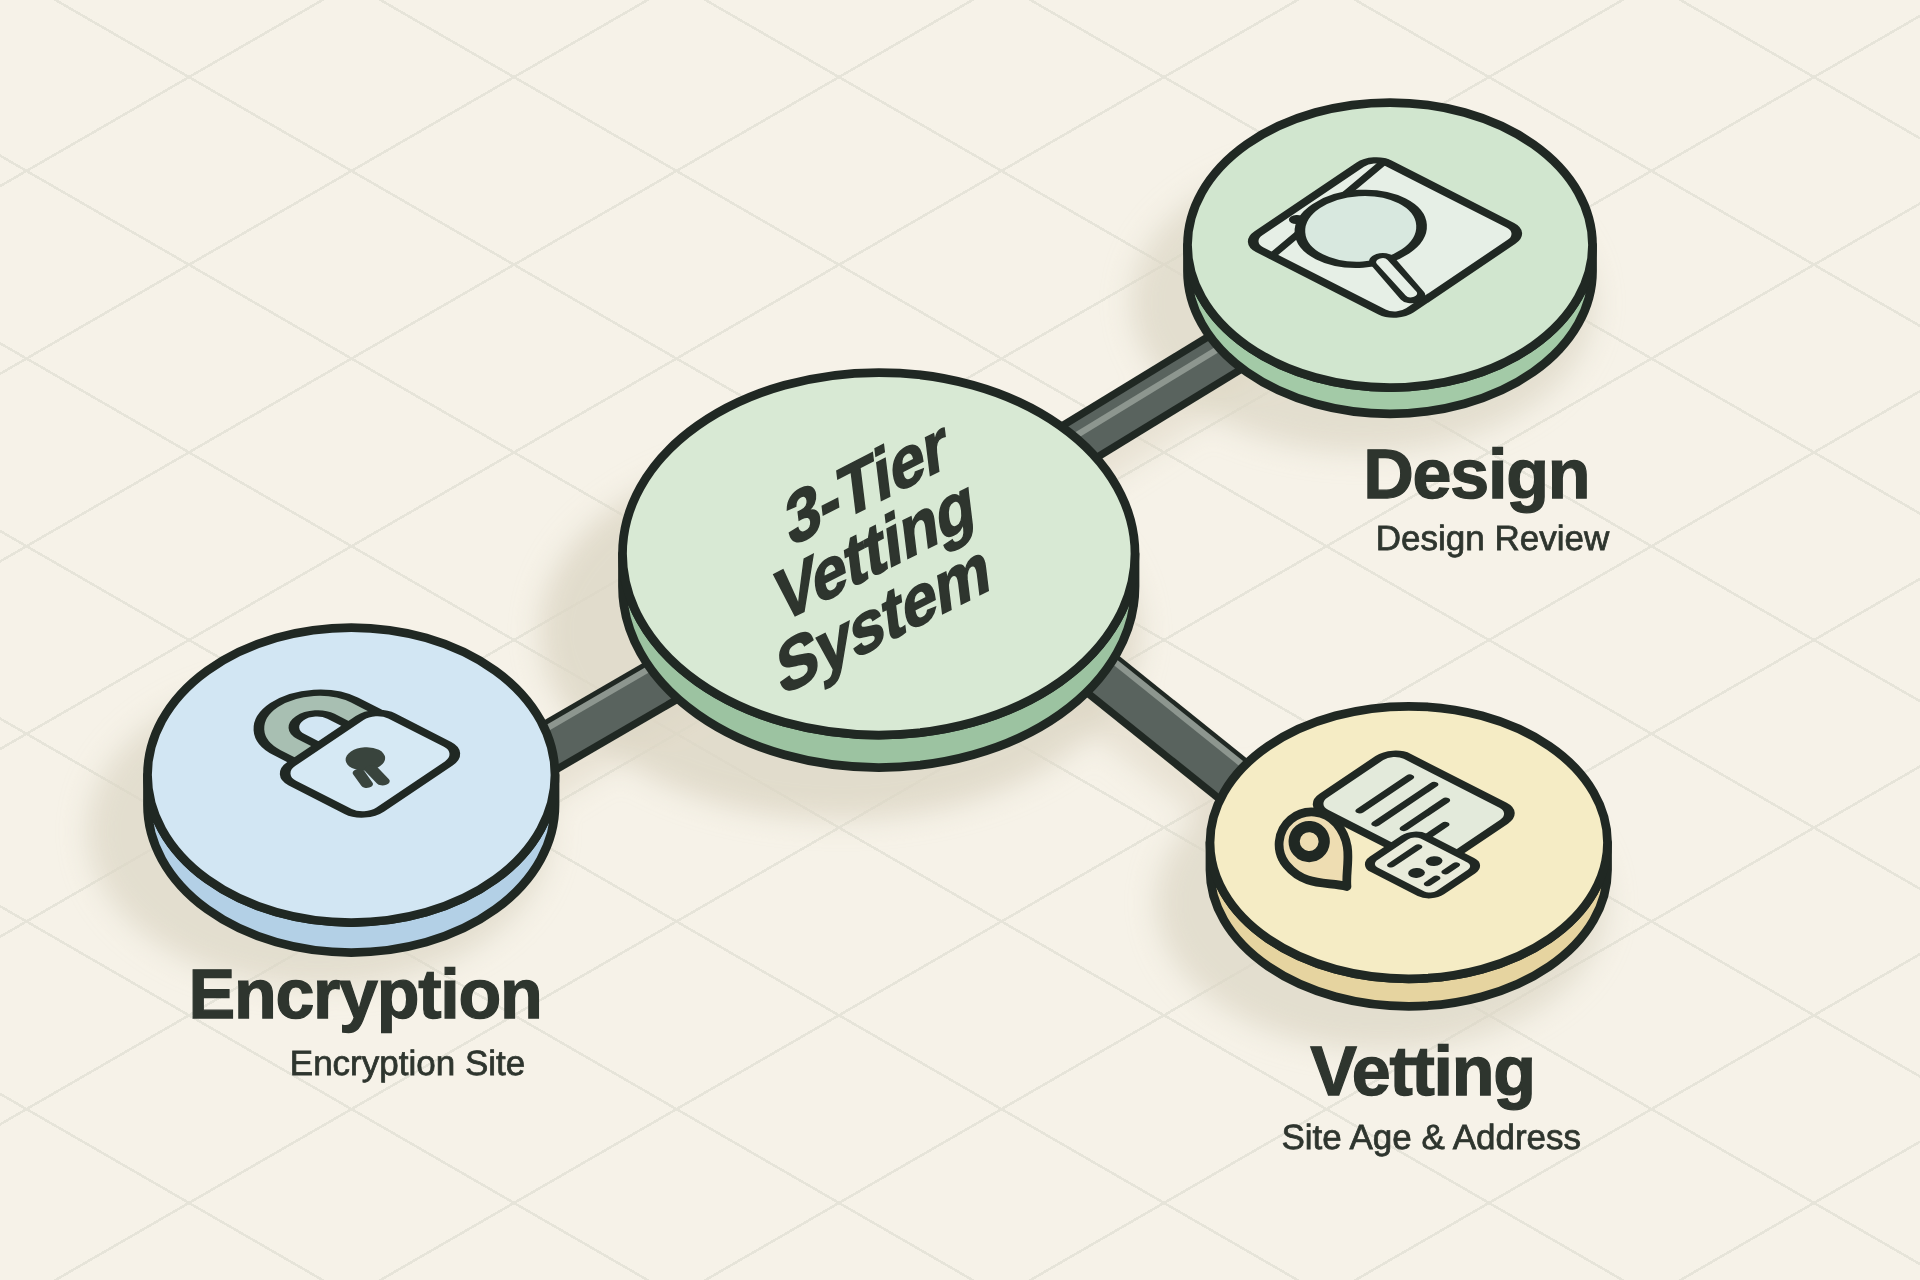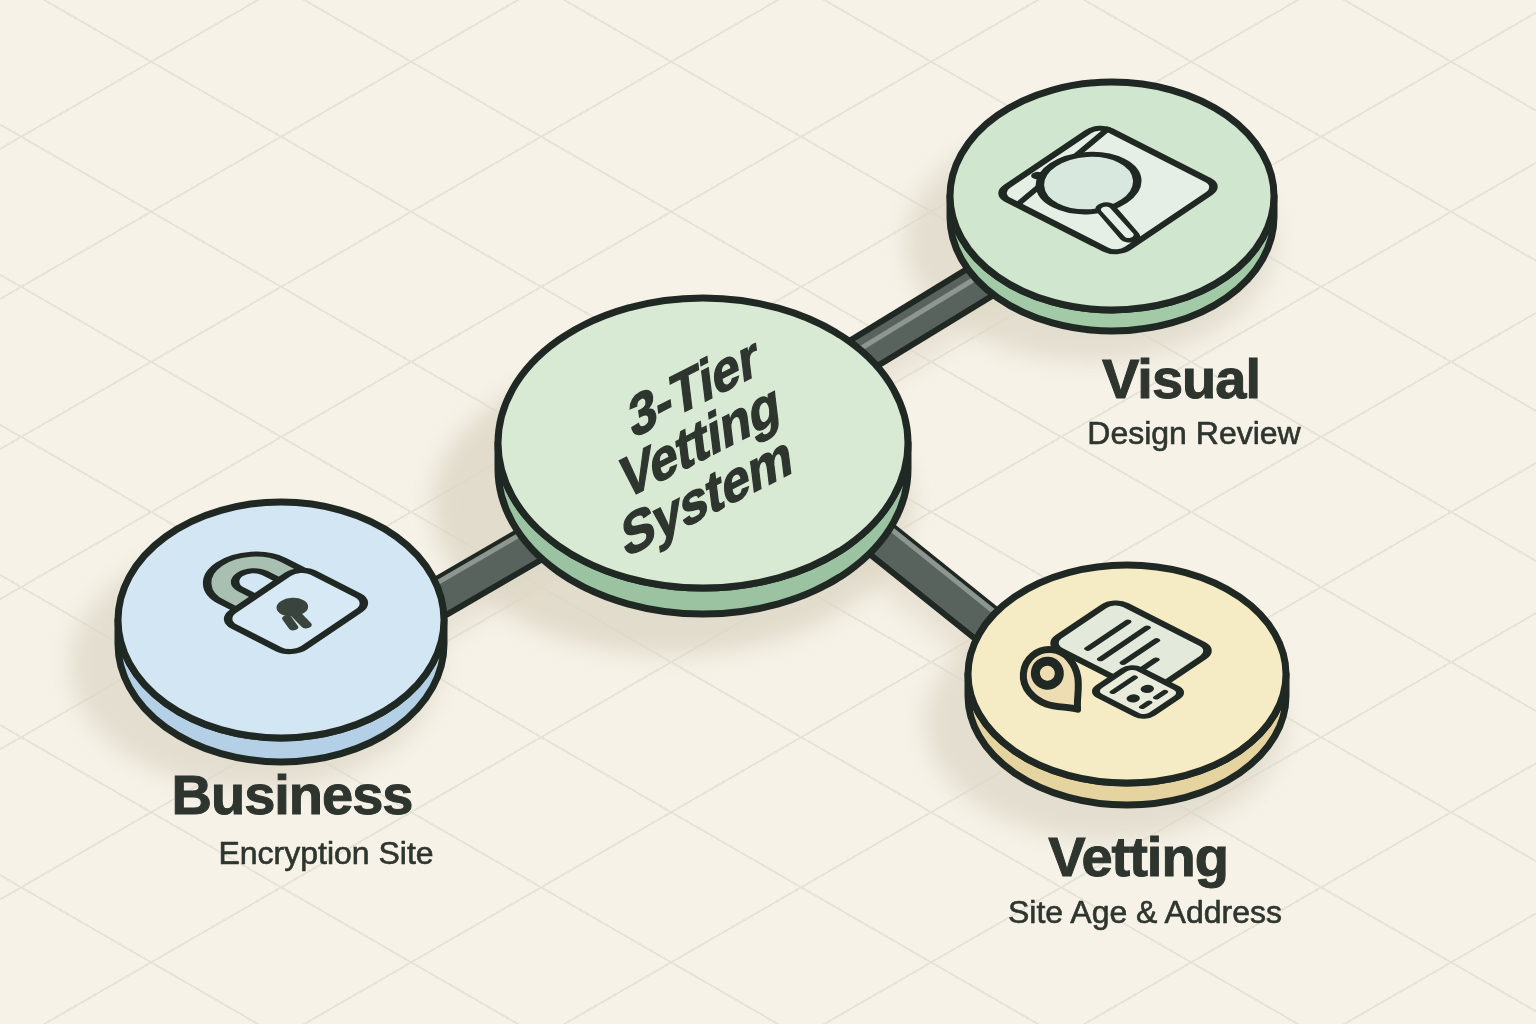--- a/index.html
+++ b/index.html
@@ -9,21 +9,21 @@
     background-color: var(--background, #f6f2e8);
     background-image:
       repeating-linear-gradient(150deg, transparent 0 128px, var(--grid, #e6e4d9) 128px 130px),
       repeating-linear-gradient(30deg,  transparent 0 128px, var(--grid, #e6e4d9) 128px 130px);
     font-family: "Liberation Sans", sans-serif;
     color: var(--text, #2e352e);
   }
   #scene { position: absolute; left: 0; top: 0; z-index: 1; }
   .label { position: absolute; transform: translateX(-50%); white-space: nowrap; text-align: center; z-index: 2; }
   .heading { font-size: 56px; font-weight: 700; letter-spacing: -1px; -webkit-text-stroke: 1px currentColor; }
-  .subheading { font-size: 32px; font-weight: 400; letter-spacing: 0; -webkit-text-stroke: 0.6px currentColor; }
+  .subheading { font-size: 28px; font-weight: 400; letter-spacing: 0; -webkit-text-stroke: 0.6px currentColor; }
   #center-title {
     position: absolute; left: 700px; top: 441px; z-index: 2;
     transform: translate(-50%,-50%) rotate(-27deg) skewX(-20deg);
     font-size: 54px; font-weight: 700; line-height: 0.95; letter-spacing: -0.5px;
     -webkit-text-stroke: 1.3px currentColor;
     text-align: center; white-space: pre-line;
   }
   .shadow { fill: var(--shadow, #dcd6c4); }
   .conn-shadow { stroke: var(--shadow, #dcd6c4); stroke-width: 36; }
   .conn-outline { stroke: var(--outline, #202823); stroke-width: 42; fill: none; }
@@ -123,20 +123,20 @@
         <circle style="fill:var(--pin,#eeddb2); stroke:var(--outline,#202823); stroke-width:9" cx="0" cy="-1" r="12"></circle>
       </g>
     </g>
   </g>
 </svg>
 
 <div id="center-title">3-Tier
 Vetting
 System</div>
 
-<div class="label heading" style="left:1181px; top:346px;">Visual</div>
+<div class="label heading" style="left:1181px; top:346px;">Design</div>
 <div class="label subheading" style="left:1194px; top:415px;">Design Review</div>
 
-<div class="label heading" style="left:292px; top:762px;">Business</div>
+<div class="label heading" style="left:292px; top:762px;">Encryption</div>
 <div class="label subheading" style="left:326px; top:835px;">Encryption Site</div>
 
 <div class="label heading" style="left:1138px; top:824px;">Vetting</div>
 <div class="label subheading" style="left:1145px; top:894px;text-align:right;">Site Age &amp; Address</div>
 
 </body></html>

